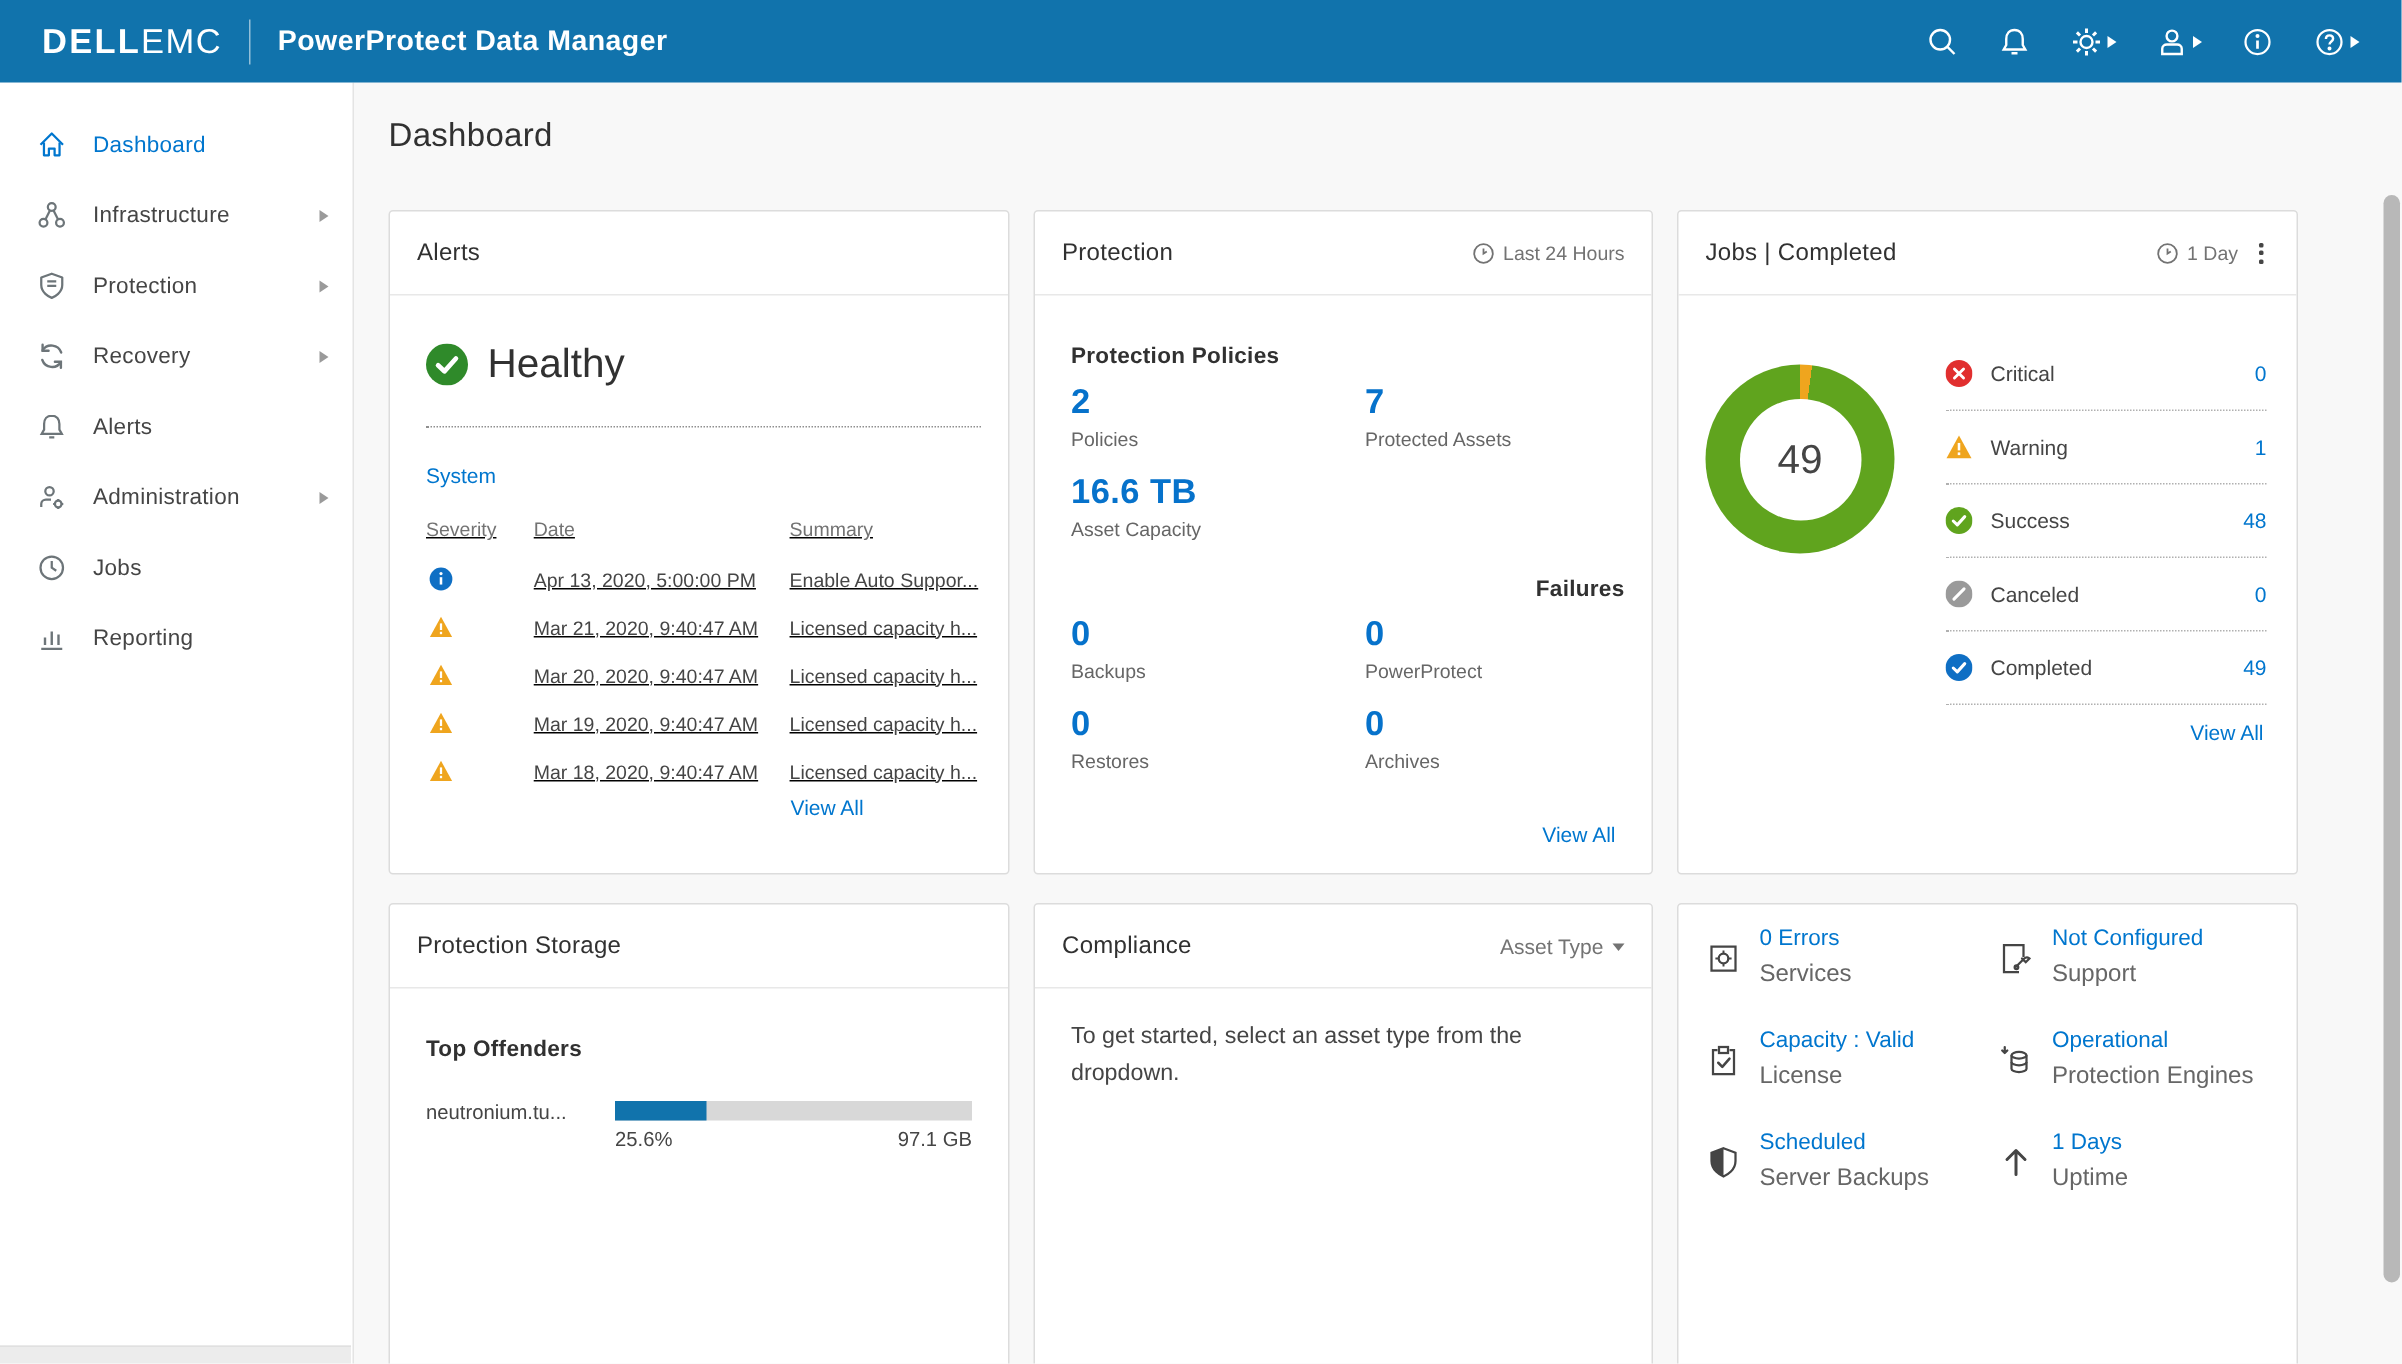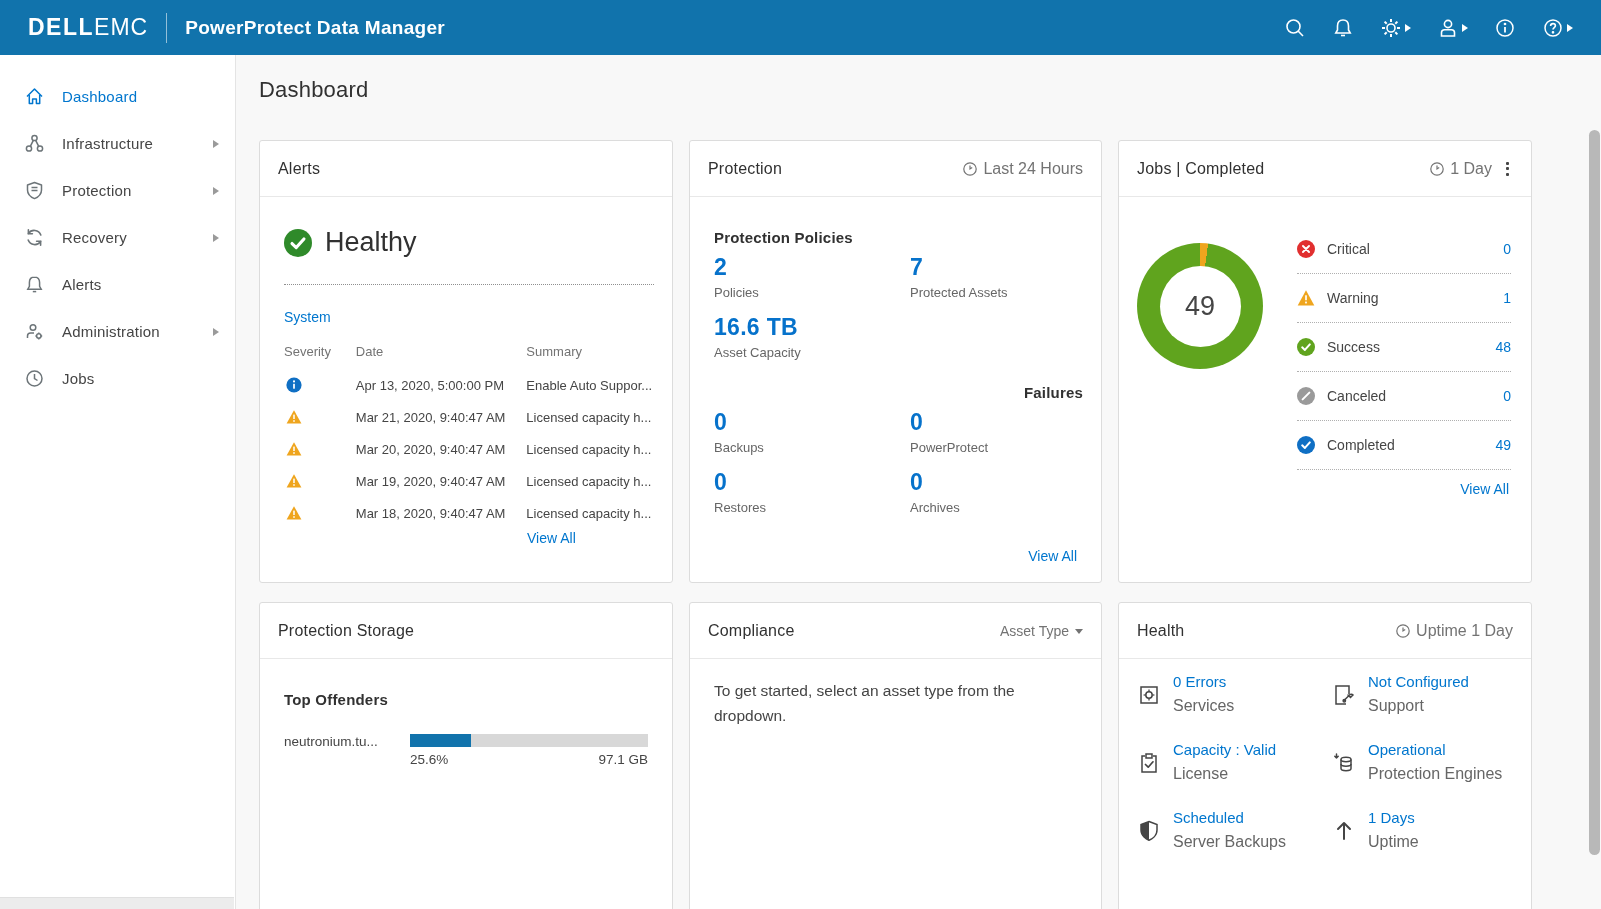--- a/index.html
+++ b/index.html
@@ -41,35 +41,35 @@
     font-weight:400; color:#313131; letter-spacing:.2px; }
   .cards { position:absolute; left:23px; top:85px; display:grid;
     grid-template-columns:414px 413px 414px; column-gap:16px; row-gap:19px; }
   .card { background:#fff; border:1px solid #dcdcdc; border-radius:3px; position:relative; }
   .card.r1 { height:443px; }
   .card.r2 { height:400px; }
   .card-header { height:56px; display:flex; align-items:center; padding:0 18px;
     border-bottom:1px solid #e8e8e8; }
   .card-title { font-size:16px; color:#313131; letter-spacing:.2px; }
   .header-right { margin-left:auto; display:flex; align-items:center; gap:6px;
-    color:#737373; font-size:16px; }
+    color:#737373; font-size:13px; }
   .clock-ico { color:#737373; }
   .kebab { display:flex; flex-direction:column; gap:2.5px; padding:2px 4px; margin-left:4px; cursor:pointer; }
   .kebab i { width:3px; height:3px; background:#454545; border-radius:1px; }
   .card-body { padding:18px; }
   .view-all { color:#0076ce; font-size:14px; cursor:pointer; }
 
   
   .health-status { display:flex; align-items:center; gap:13px; margin:12px 0 2px 6px; }
   .status-circle { width:28px; height:28px; }
   .status-text { font-size:27px; color:#313131; font-weight:400; }
   .dotted-divider { border-bottom:1px dotted #8f8f8f; margin:26px 0 0 6px; }
   .system-link { display:inline-block; margin:24px 0 0 6px; font-size:14px;
     color:#0076ce; cursor:pointer; }
-  .alerts-table { margin:18px 0 0 6px; font-size:13px; }
+  .alerts-table { margin:18px 0 0 6px; font-size:13px;text-decoration:underline; }
   .atab-head { display:flex; color:#737373; padding-bottom:10px; }
   .atab-row { display:flex; align-items:center; height:32px; color:#454545; }
   .col-sev { width:72px; }
   .col-date { width:171px; }
   .col-sum { width:128px; white-space:nowrap; overflow:hidden; }
   .sev-ico { width:16px; height:16px; display:block; margin-left:2px; }
   .alerts-viewall { margin:8px 0 0 249px; }
 
   
   .section-heading { font-size:15px; font-weight:700; color:#313131; letter-spacing:.2px; }
@@ -279,20 +279,31 @@
   </div>
   <div class="nav-item">
     <span class="nav-icon">
       <svg width="21" height="21" viewBox="0 0 21 21" fill="none" stroke="currentColor" stroke-width="1.5">
         <circle cx="10.5" cy="10.5" r="7.5"></circle>
           <path d="M10.5 6 V10.5 L13.5 12.5"></path>
         </svg>
     </span>
     <span class="nav-label">Jobs</span>
   </div>
+  <div class="nav-item">
+    <span class="nav-icon">
+      <svg width="21" height="21" viewBox="0 0 21 21" fill="none" stroke="currentColor" stroke-width="1.6">
+        <line x1="6" y1="15" x2="6" y2="10"></line>
+          <line x1="10.5" y1="15" x2="10.5" y2="6"></line>
+        <line x1="15" y1="15" x2="15" y2="8"></line>
+          <line x1="3.5" y1="17.6" x2="17.5" y2="17.6"></line>
+        </svg>
+    </span>
+    <span class="nav-label">Reporting</span>
+  </div>
   <div class="sidebar-footer"></div>
 </nav>
 
 <main class="main">
   <h1 class="page-title">Dashboard</h1>
 
   <div class="cards">
 
     <section class="card r1">
       <div class="card-header">
@@ -521,30 +532,20 @@
         <span class="card-title">Compliance</span>
         <span class="header-right dropdown">
           <span>Asset Type</span>
           <span class="dd-caret"></span>
         </span>
       </div>
       <div class="compliance-text">To get started, select an asset type from the dropdown.</div>
     </section>
 
     <section class="card r2">
-      <div class="card-header">
-        <span class="card-title">Health</span>
-        <span class="header-right">
-          <svg class="clock-ico" width="14" height="14" viewBox="0 0 14 14" fill="none" stroke="currentColor" stroke-width="1.2">
-              <circle cx="7" cy="7" r="6.2"></circle>
-              <path d="M7 3.6 V7 L9.2 5.6"></path>
-            </svg>
-          <span>Uptime 1 Day</span>
-        </span>
-      </div>
       <div class="health-grid">
         <div class="health-item">
           <span class="health-ico">
             <svg width="24" height="24" viewBox="0 0 24 24" fill="none" stroke="currentColor" stroke-width="1.5">
               <path d="M4 4 H20 V20 H4 Z"></path>
                 <circle cx="12" cy="12" r="3.2"></circle>
               <g stroke-width="1.3">
                   <line x1="12" y1="6.6" x2="12" y2="8.4"></line>
                   <line x1="12" y1="15.6" x2="12" y2="17.4"></line>
               <line x1="6.6" y1="12" x2="8.4" y2="12"></line>

